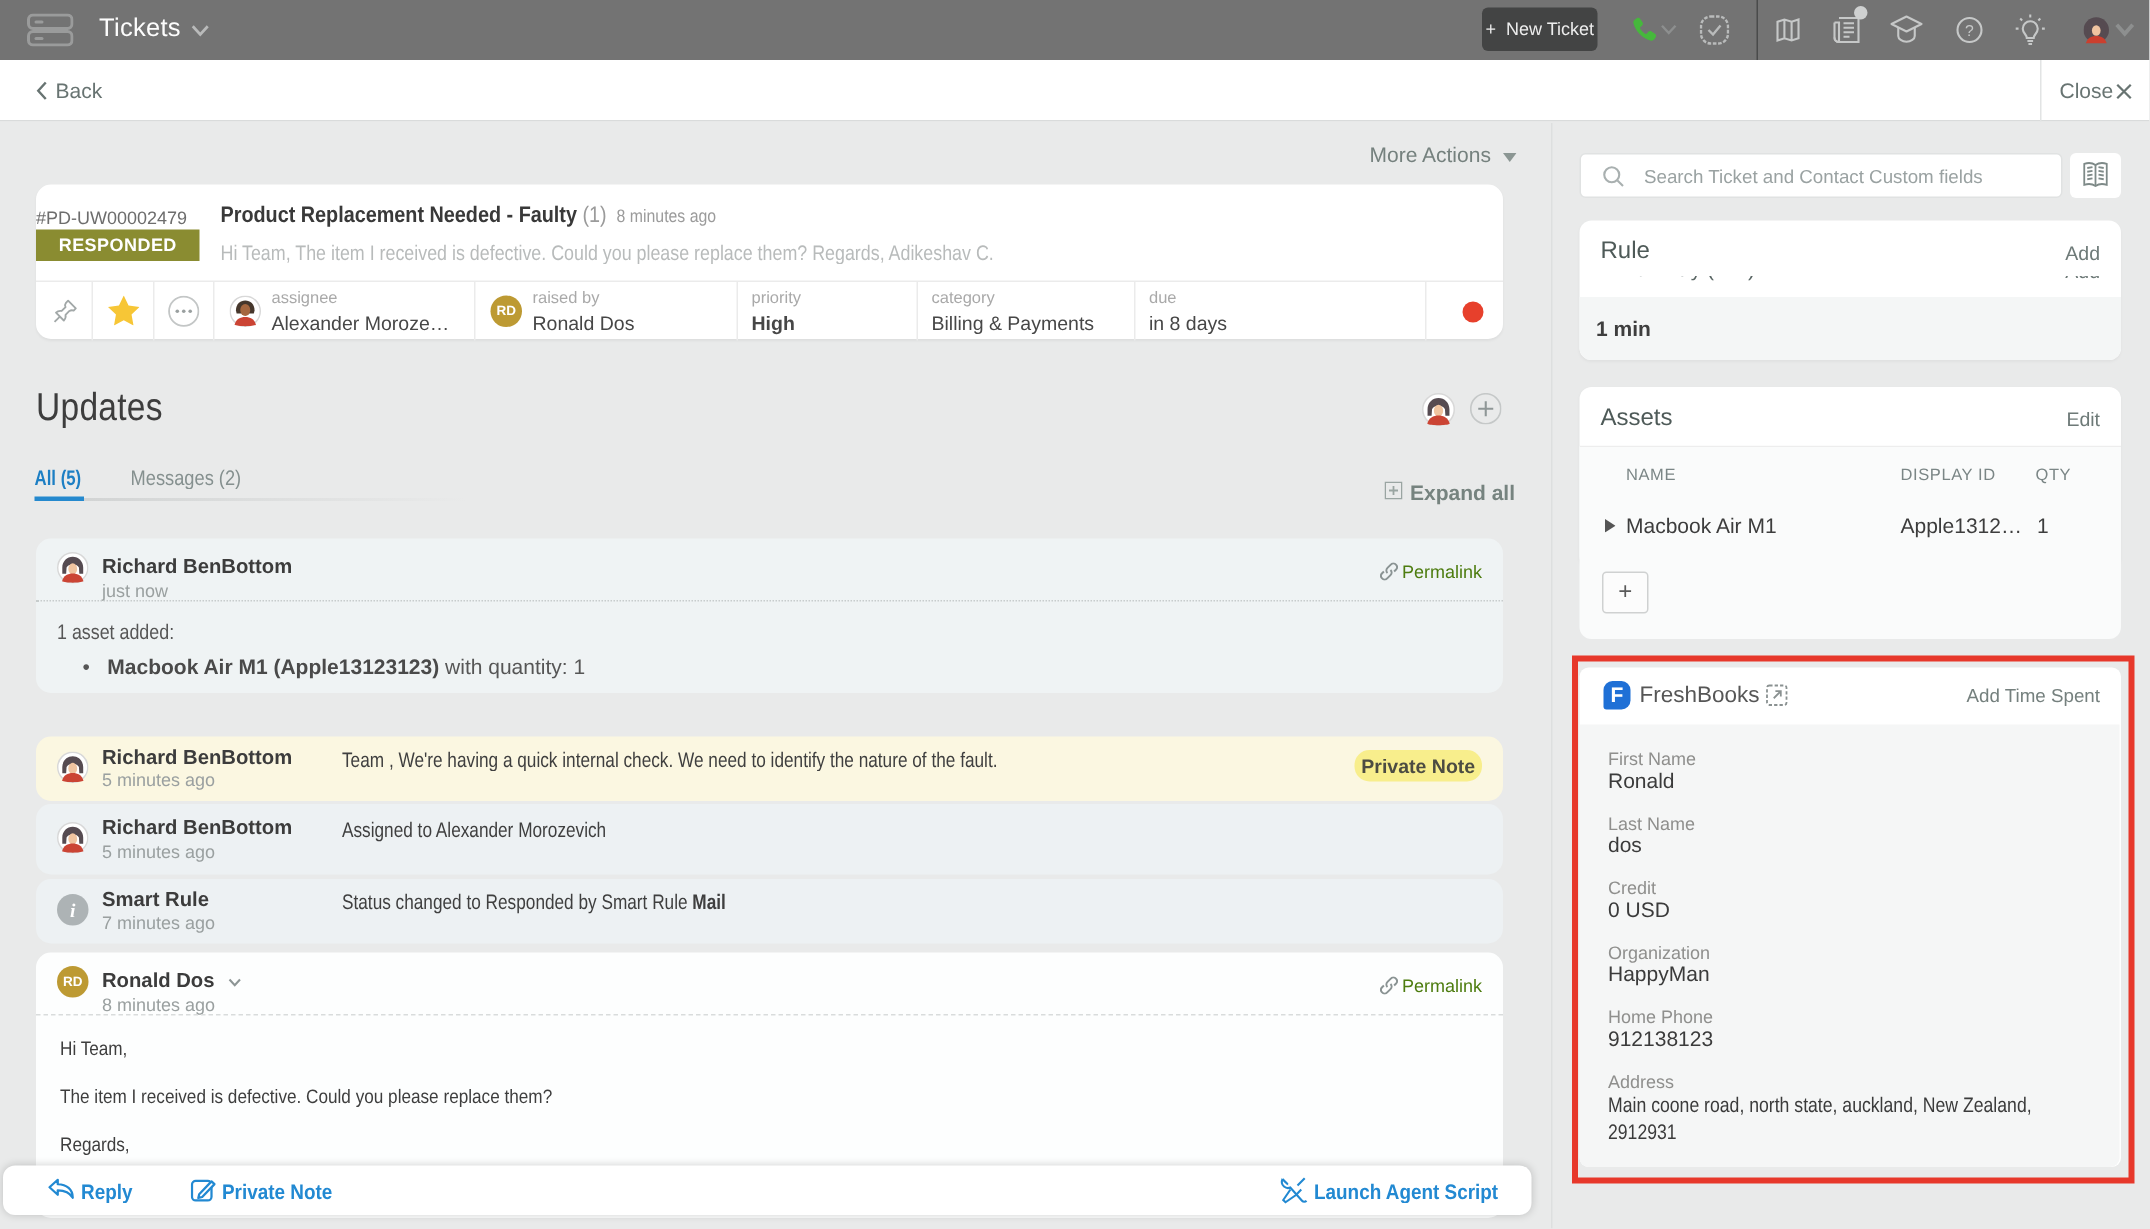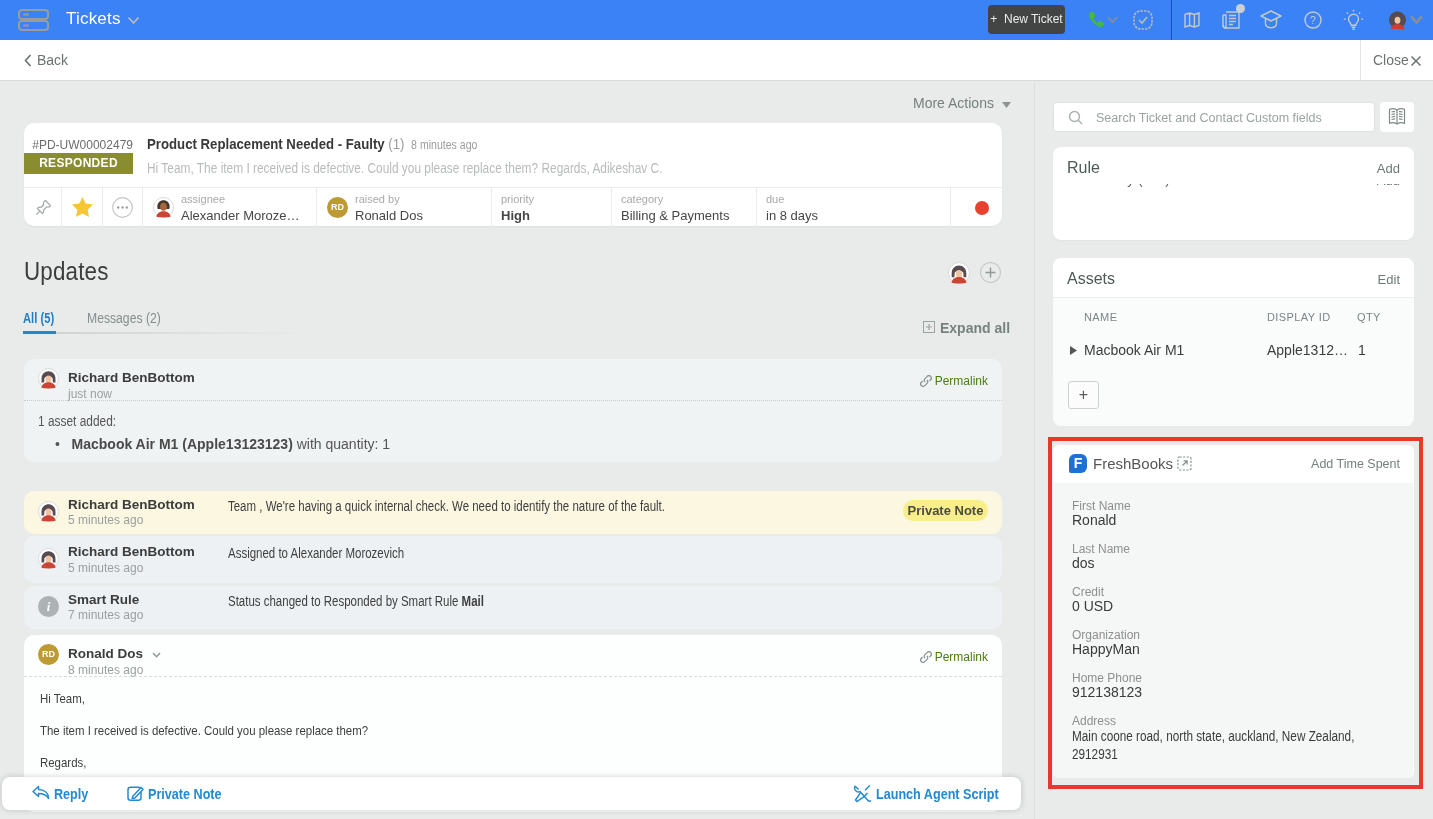--- a/index.html
+++ b/index.html
@@ -1,21 +1,21 @@
 <!DOCTYPE html>
 <html><head>
 <meta charset="utf-8">
 <style>
 * { margin:0; padding:0; box-sizing:border-box; }
 html,body { width:1433px; height:819px; overflow:hidden; }
 body { font-family:"Liberation Sans", sans-serif; background:#e9eaea; position:relative; }
 .abs { position:absolute; }
 
 
-#topnav { position:absolute; left:0; top:0; width:1433px; height:40px; background:#3b82f6; }
+#topnav { position:absolute; left:0; top:0; width:1433px; height:40px; background:#737373; }
 #topnav .brandic { position:absolute; left:18px; top:9px; }
 #topnav .title { position:absolute; left:66px; top:9px; color:#fdfdfd; font-size:17px; letter-spacing:.2px; }
 #searchbar { position:absolute; left:323px; top:4px; width:383px; height:30px; background:#404141; border-radius:3px; }
 #searchbar .ph { position:absolute; left:39px; top:7px; font-size:14px; color:#8f9392; }
 #newticket { position:absolute; left:988px; top:5px; width:77px; height:29px; background:#434444; border-radius:4px; color:#ededed; font-size:12px; text-align:center; line-height:29px; white-space:nowrap; }
 .navdiv { position:absolute; left:1171px; top:0; width:1px; height:40px; background:#4a4b4b; }
 
 
 #backbar { position:absolute; left:0; top:40px; width:1433px; height:41px; background:#fff; border-bottom:1px solid #d9dbdb; }
 #backbar .back { position:absolute; left:24px; top:12px; color:#687472; font-size:14px; }
@@ -26,21 +26,21 @@
 #page { position:absolute; left:0; top:82px; width:1433px; height:737px; background:#e9eaea; }
 .vdiv { position:absolute; left:1034px; top:0; width:1px; height:737px; background:#dddfdf; }
 
 
 .card { position:absolute; background:#fff; border-radius:10px; }
 
 .moreactions { position:absolute; left:913px; top:95px; color:#75817e; font-size:14px; }
 
 
 #tcard { left:24px; top:123px; width:978px; height:103px; box-shadow:0 1px 2px rgba(0,0,0,.05); }
-#tcard .tid { position:absolute; left:0px; top:15px; width:109px; text-align:right; font-size:12px; color:#6d6d6d; }
+#tcard .tid { position:absolute; left:0px; top:15px; width:109px; text-align:left; font-size:12px; color:#6d6d6d; }
 #tcard .badge { position:absolute; left:0; top:30px; width:109px; height:21px; background:#8a8c31; color:#fff; font-size:12px; font-weight:bold; text-align:center; line-height:21px; letter-spacing:.3px; }
 #tcard .ttitle { position:absolute; left:123px; top:12px; font-size:15px; font-weight:bold; color:#393939; white-space:nowrap; transform:scaleX(.88); transform-origin:0 0; }
 #tcard .ttitle .cnt { font-weight:400; color:#9b9b9b; }
 #tcard .ttitle .ago { font-weight:400; color:#9b9b9b; font-size:12px; }
 #tcard .tsub { position:absolute; left:123px; top:37px; font-size:14px; color:#b8bbbb; white-space:nowrap; transform:scaleX(.85); transform-origin:0 0; }
 #tcard .trow { position:absolute; left:0; top:64px; width:978px; height:39px; border-top:1px solid #ebebeb; }
 #tcard .cell { position:absolute; top:0; height:39px; border-right:1px solid #ebebeb; }
 #tcard .lbl { font-size:11px; color:#a9a9a9; position:absolute; top:5px; }
 #tcard .val { font-size:13px; color:#474747; position:absolute; top:20px; white-space:nowrap; }
 
@@ -313,20 +313,23 @@
     </svg>
 </div>
 
 <div class="sb-card" style="top:147px;height:93px">
   <span class="sb-h">Rule</span>
   <span class="sb-act">Add</span>
   <div class="abs" style="left:0;top:37px;width:361px;height:7px;overflow:hidden">
     <span style="position:absolute;left:14px;top:-13px;font-size:14px;color:#5a6664">Time Entry (min)</span>
     <span style="position:absolute;right:14px;top:-11px;font-size:13px;color:#6e7a78">Add</span>
   </div>
+  <div class="abs" style="left:0;top:51px;width:361px;height:42px;background:#f4f6f6;border-radius:0 0 8px 8px">
+    <span style="position:absolute;left:11px;top:13px;font-size:14px;font-weight:bold;color:#3e3e3e">1 min</span>
+  </div>
 </div>
 
 <div class="sb-card" style="top:258px;height:121px">
   <span class="sb-h">Assets</span>
   <span class="sb-act">Edit</span>
   <div class="abs" style="left:0;top:39px;width:361px;height:129px;background:#fafbfb;border-top:1px solid #ededed;border-radius:0 0 8px 8px">
     <span class="abs" style="left:31px;top:13px;font-size:11px;color:#7b8686;letter-spacing:.4px">NAME</span>
     <span class="abs" style="left:214px;top:13px;font-size:11px;color:#7b8686;letter-spacing:.4px">DISPLAY ID</span>
     <span class="abs" style="left:304px;top:13px;font-size:11px;color:#7b8686;letter-spacing:.4px">QTY</span>
     <svg class="abs" style="left:17px;top:48px" width="7" height="9" viewBox="0 0 7 9">

